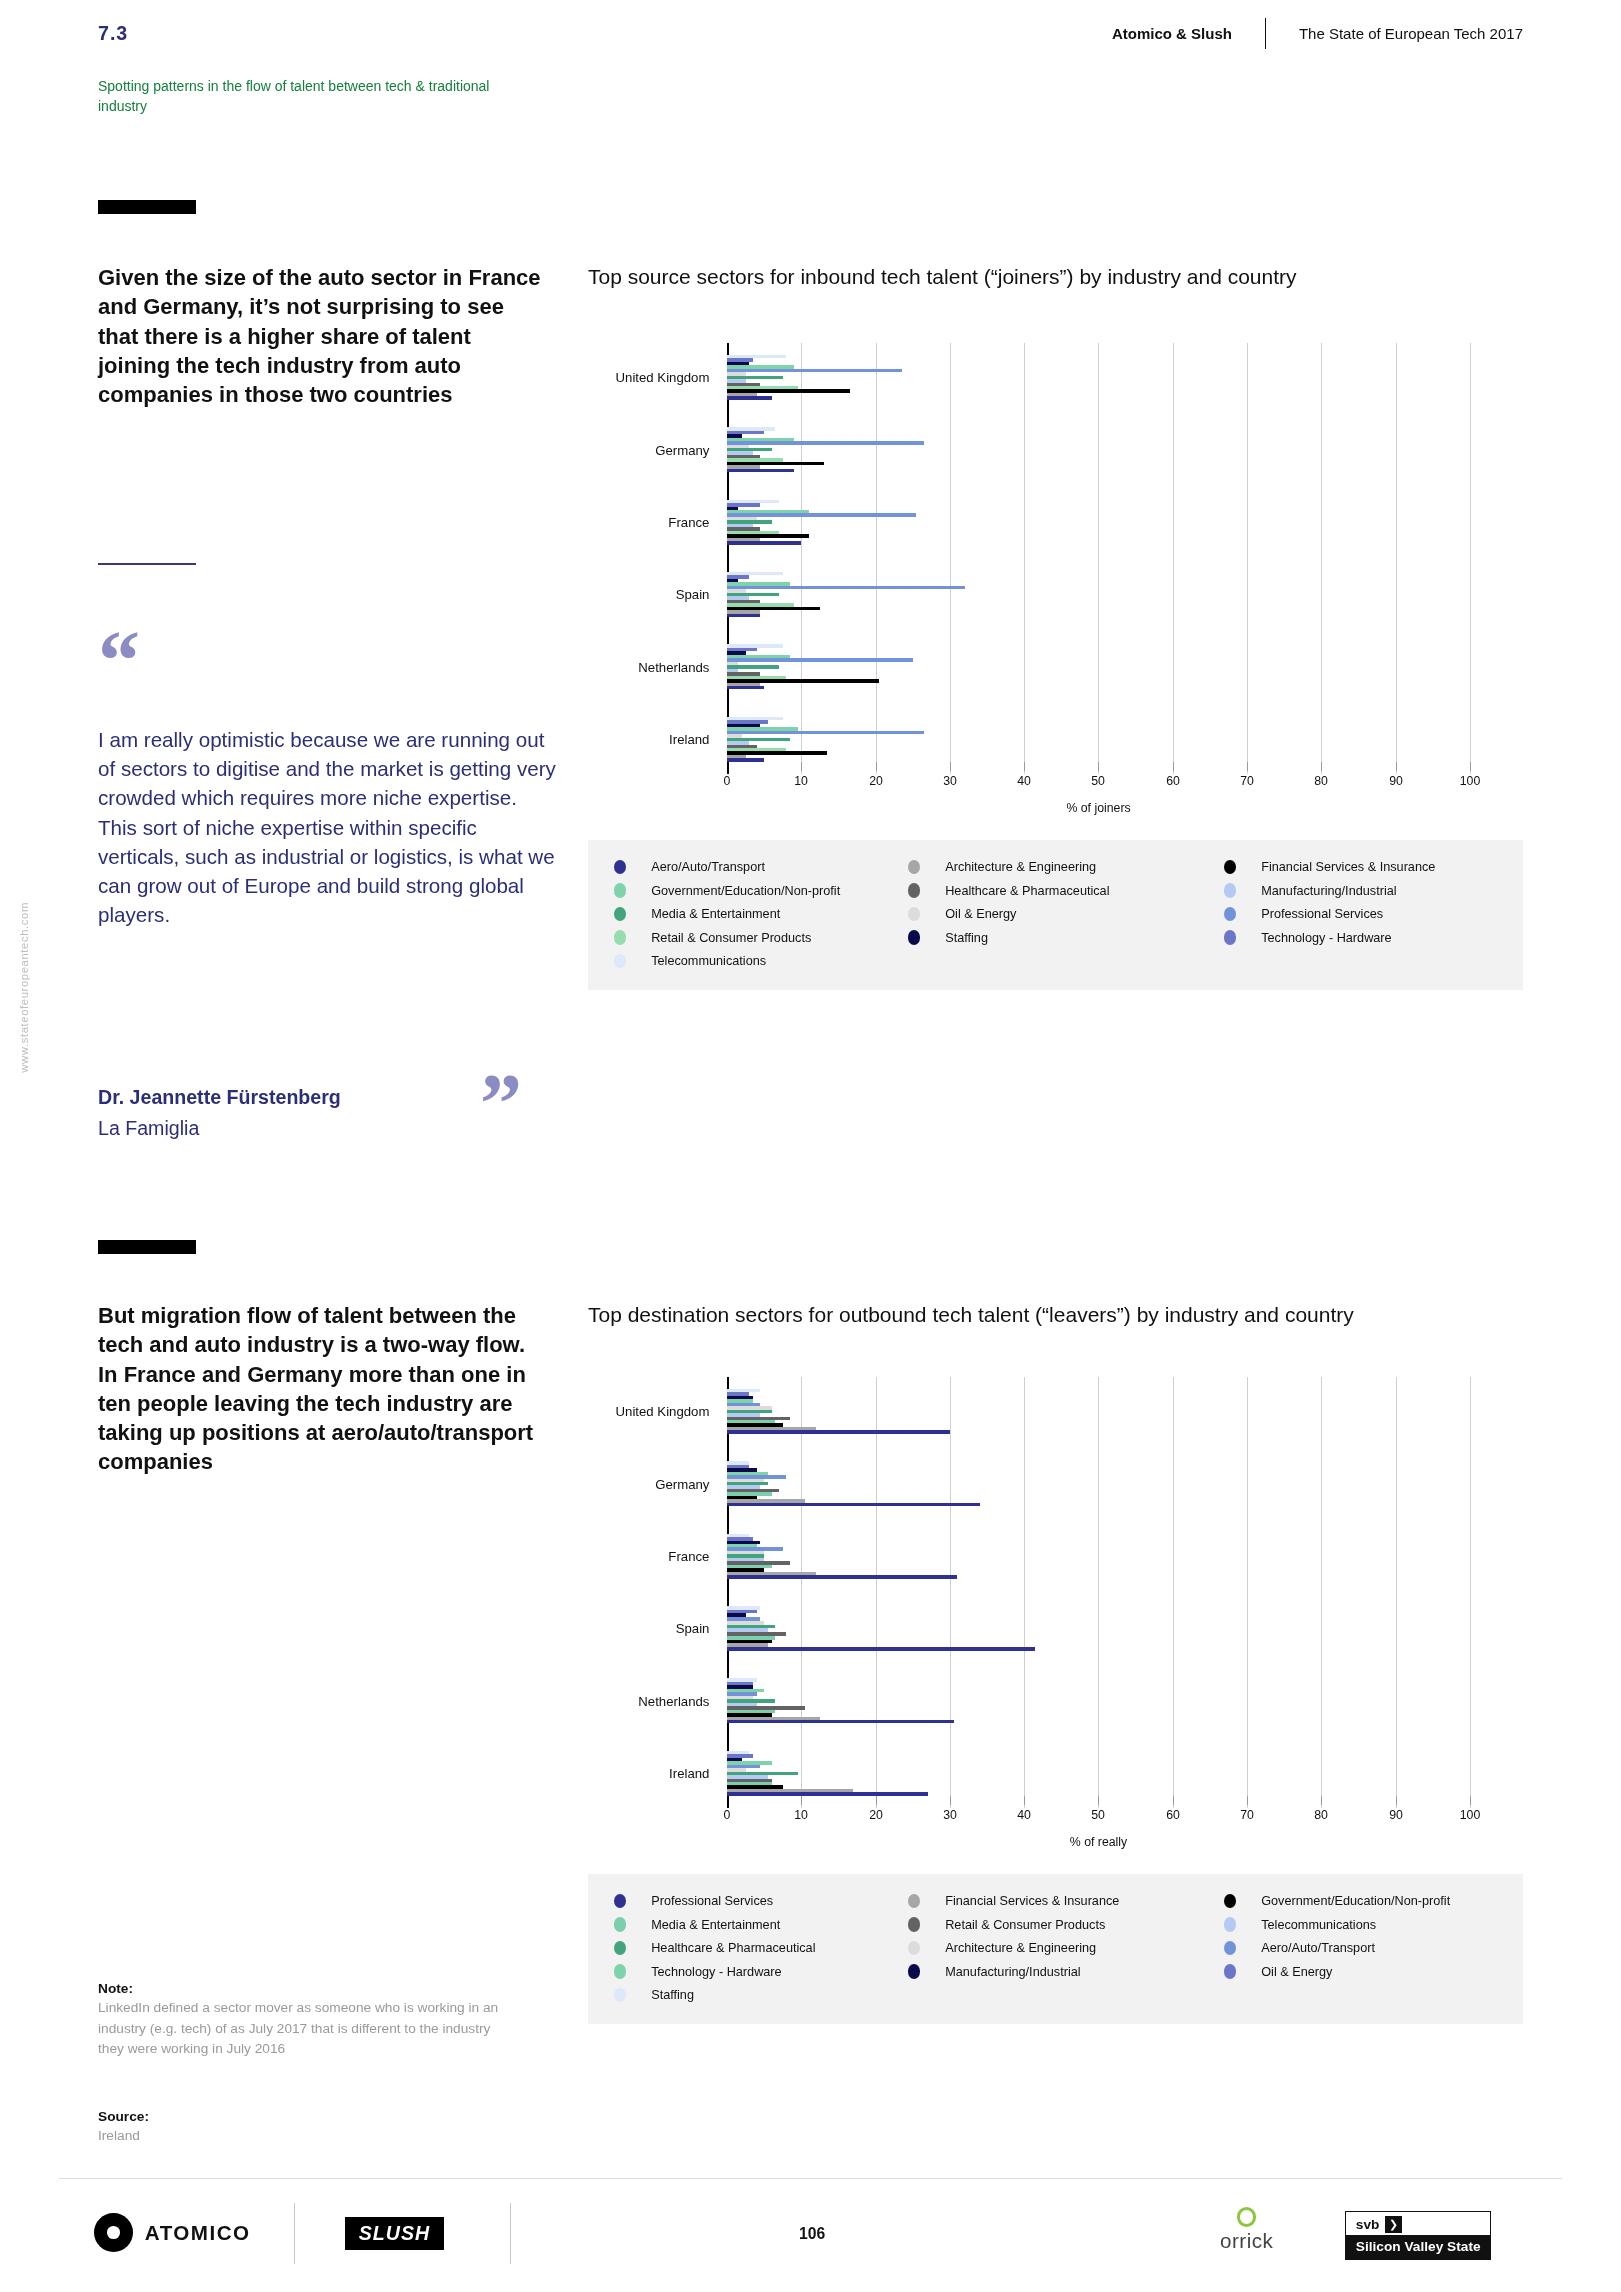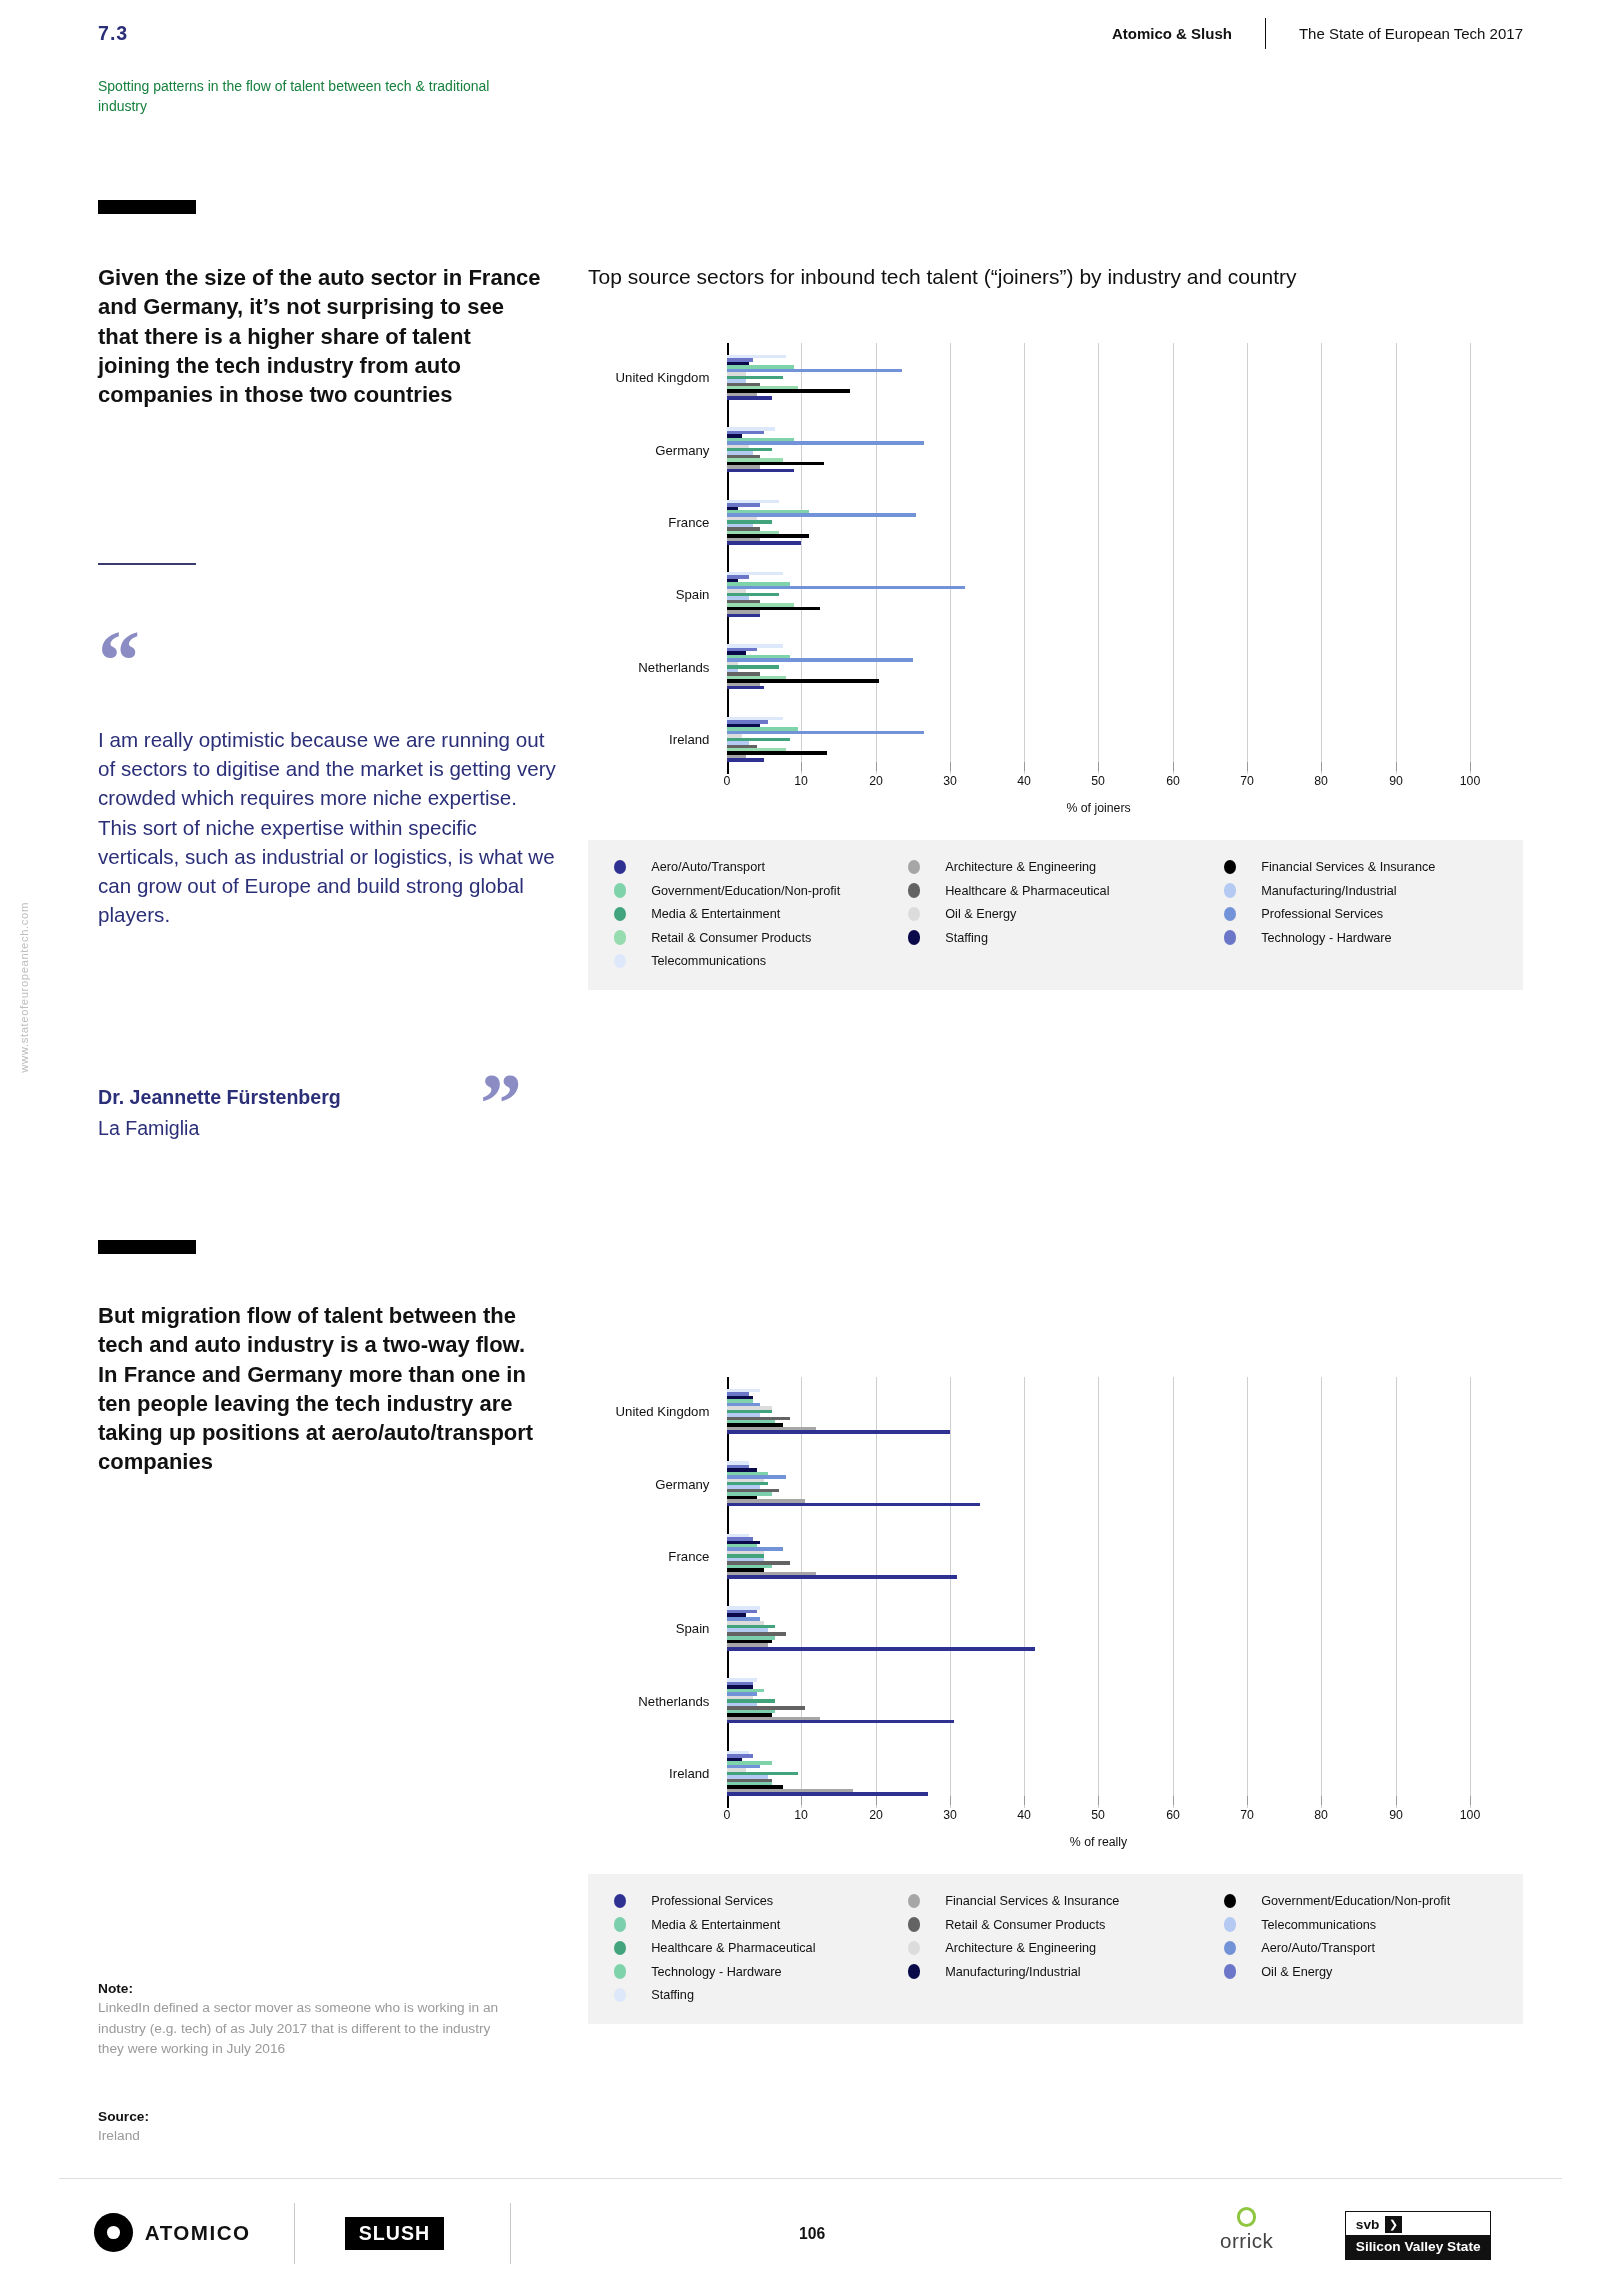--- a/index.html
+++ b/index.html
@@ -123,21 +123,21 @@
   .foot-div { position: absolute; width: 1px; background: #c9c9c9; }
   .atomico-wrap { position: absolute; display: flex; align-items: center; gap: 11.8px; }
   .atomico-mark {
     width: 39px; height: 39px; border-radius: 50%; background: #000;
     display: flex; align-items: center; justify-content: center;
   }
   .atomico-mark i { width: 12.7px; height: 12.7px; border-radius: 50%; background: #fff; display:block; }
   .atomico-word { font-size: 20.6px; font-weight: 700; letter-spacing: 1.5px; color: #111; }
   .slush-logo {
     position: absolute; background: #000; color: #fff; font-weight: 700;
-    font-size: 19.6px; letter-spacing: 1px;
+    font-style: italic; font-size: 19.6px; letter-spacing: 1px;
     padding: 4.9px 13.7px; font-family: "Liberation Sans", sans-serif;
   }
   .page-num { position: absolute; font-size: 15.7px; font-weight: 700; color: #111; }
   .orrick-wrap { position: absolute; display: flex; flex-direction: column; align-items: center; }
   .orrick-dot {
     width: 19.6px; height: 19.6px; border-radius: 50%;
     border: 3.9px solid #8ec63f; margin-bottom: 2px;
   }
   .orrick-word { font-size: 20.6px; color: #444; letter-spacing: 0.5px; }
   .svb-wrap { position: absolute; border: 1.5px solid #111; }
@@ -377,20 +377,21 @@
             </div>
             <div class="leg-item">
               <span class="leg-dot" style="background: rgb(221, 232, 251);"></span>
               <span class="leg-txt">Telecommunications</span>
             </div>
           </div>
         </div>
       </div>
     </div>
 
+  <div class="chart-title" style="left:588px; top:1301px">Top destination sectors for outbound tech talent (“leavers”) by industry and country</div>
   <div class="chart-box" id="chart-leavers" style="left:588px; top:1377px; width:935px;">
       <div style="position: relative; width: 935px;">
         <div class="plot" style="margin-left: 139px; width: 743px; padding-top: 11.8px;">
           <div class="grid-line" style="left: 74px; height: 431px;"></div>
           <div class="grid-line" style="left: 149px; height: 431px;"></div>
           <div class="grid-line" style="left: 223px; height: 431px;"></div>
           <div class="grid-line" style="left: 297px; height: 431px;"></div>
           <div class="grid-line" style="left: 371px; height: 431px;"></div>
           <div class="grid-line" style="left: 446px; height: 431px;"></div>
           <div class="grid-line" style="left: 520px; height: 431px;"></div>

